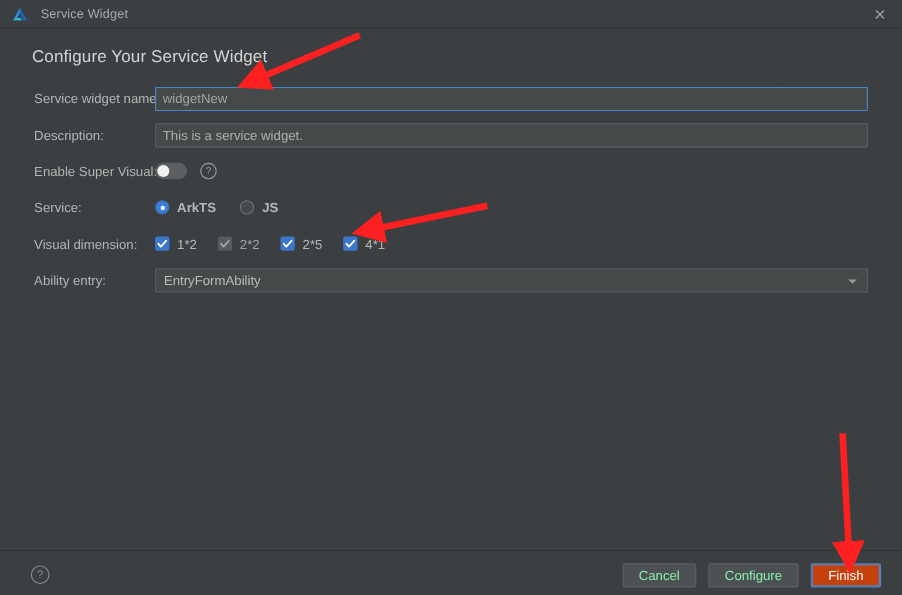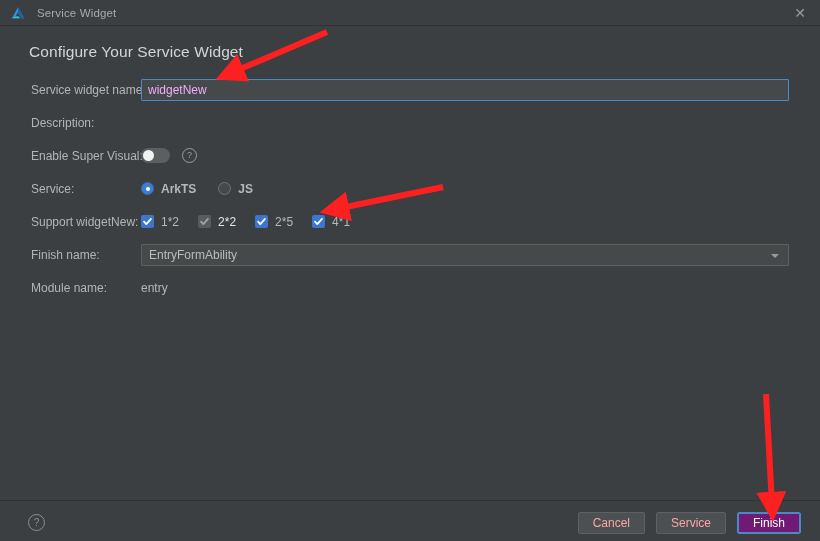--- a/index.html
+++ b/index.html
@@ -113,21 +113,21 @@
     align-items: center;
   }
 
   
   .textinput {
     box-sizing: border-box;
     width: 648px;
     height: 22px;
     background: #45494a;
     border: 1px solid #5e6060;
-    color: #f0abfc;
+    color: #a3a3a3;
     font-family: "Liberation Sans", sans-serif;
     font-size: 12px;
     padding: 0 6px;
     outline: none;
     border-radius: 1px;
   }
   .textinput.focused {
     border: 1px solid #4a88c7;
     background: #45494a;
   }
@@ -250,21 +250,21 @@
     flex: 0 0 auto;
   }
   .check-item.disabled .check-box { background: #585c5e; }
   .check-box svg { display: block; }
   .check-label {
     font-size: 12px;
     color: #b7b7b7;
     margin-left: 7px;
     white-space: nowrap;
   }
-  .check-item.disabled .check-label { color: #e5e5e5; }
+  .check-item.disabled .check-label { color: #a3a3a3; }
 
   .static-value {
     font-size: 12px;
     color: #b7b7b7;
   }
 
   
   .footer {
     position: absolute;
     left: 0;
@@ -296,30 +296,30 @@
     gap: 11px;
   }
   .btn {
     box-sizing: border-box;
     min-width: 64px;
     height: 22px;
     padding: 0 14px;
     background: #4c5052;
     border: 1px solid #5e6163;
     border-radius: 2px;
-    color: #fca5a5;
+    color: #86efac;
     font-family: "Liberation Sans", sans-serif;
     font-size: 12px;
     line-height: 20px;
     text-align: center;
     cursor: pointer;
     user-select: none;
   }
   .btn.primary {
-    background: #701a75;
+    background: #c2410c;
     border: 1px solid #4a88c7;
     color: #ffffff;
     box-shadow: 0 0 0 1px #4a88c7 inset;
   }
 
   
   .annotations {
     position: absolute;
     left: 0; top: 0;
     width: 820px; height: 541px;
@@ -352,20 +352,23 @@
 
       <div class="row">
         <span class="label">Service widget name:</span>
         <span class="field">
           <input class="textinput focused" type="text" value="widgetNew" style="">
         </span>
       </div>
 
       <div class="row">
         <span class="label">Description:</span>
+        <span class="field">
+          <input class="textinput readonly" type="text" value="This is a service widget." style="">
+        </span>
       </div>
 
       <div class="row">
         <span class="label">Enable Super Visual:</span>
         <span class="field">
           <span class="toggle">
             <span class="knob"></span>
           </span>
           <span class="help-circle" style="margin-left:12px;">?</span>
         </span>
@@ -381,21 +384,21 @@
             </span>
             <span class="radio-item">
               <span class="radio-mark"></span>
               <span class="radio-label">JS</span>
             </span>
           </span>
         </span>
       </div>
 
       <div class="row">
-        <span class="label">Support widgetNew:</span>
+        <span class="label">Visual dimension:</span>
         <span class="field">
           <span class="check-group">
 
             <span class="check-item">
               <span class="check-box">
                 <svg width="13" height="13" viewBox="0 0 13 13">
                   <path d="M3 6.6 L5.3 9.1 L10 3.9" stroke="#ffffff" stroke-width="1.7" fill="none" stroke-linecap="round" stroke-linejoin="round"></path>
                 </svg>
               </span>
               <span class="check-label">1*2</span>
@@ -426,44 +429,38 @@
                 </svg>
               </span>
               <span class="check-label">4*1</span>
             </span>
 
           </span>
         </span>
       </div>
 
       <div class="row">
-        <span class="label">Finish name:</span>
+        <span class="label">Ability entry:</span>
         <span class="field">
           <span class="combo">
             <span class="combo-value">EntryFormAbility</span>
             <span class="combo-arrow"></span>
           </span>
         </span>
       </div>
 
-      <div class="row">
-        <span class="label">Module name:</span>
-        <span class="field">
-          <span class="static-value">entry</span>
-        </span>
-      </div>
 
     </div>
   </div>
 
   <div class="footer">
     <div class="footer-help">?</div>
     <div class="footer-buttons">
       <div class="btn">Cancel</div>
-      <div class="btn">Service</div>
+      <div class="btn">Configure</div>
       <div class="btn primary">Finish</div>
     </div>
   </div>
 
   <svg class="annotations" viewBox="0 0 820 541">
     <defs>
       <marker id="ah" markerWidth="5" markerHeight="5" refX="2.2" refY="2.5" orient="auto">
         <path d="M0,0 L5,2.5 L0,5 Z" fill="#fc2020"></path>
       </marker>
     </defs>

